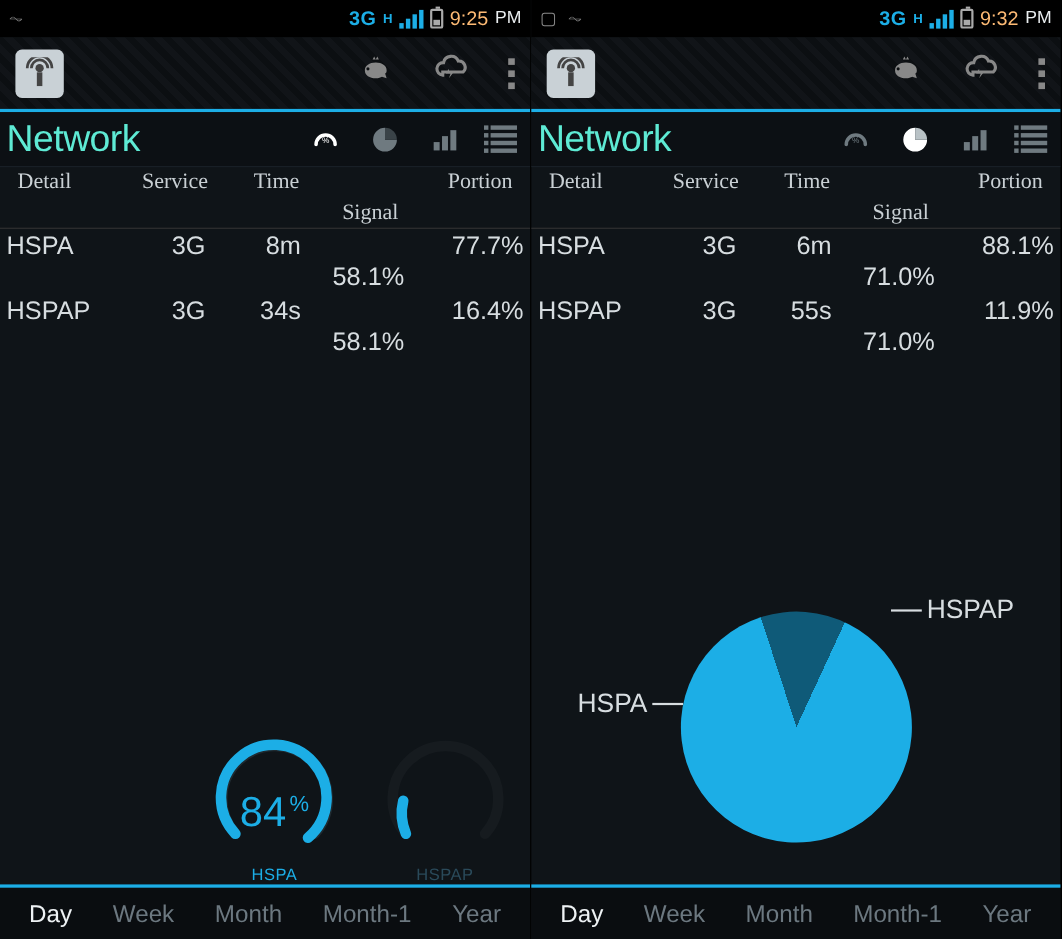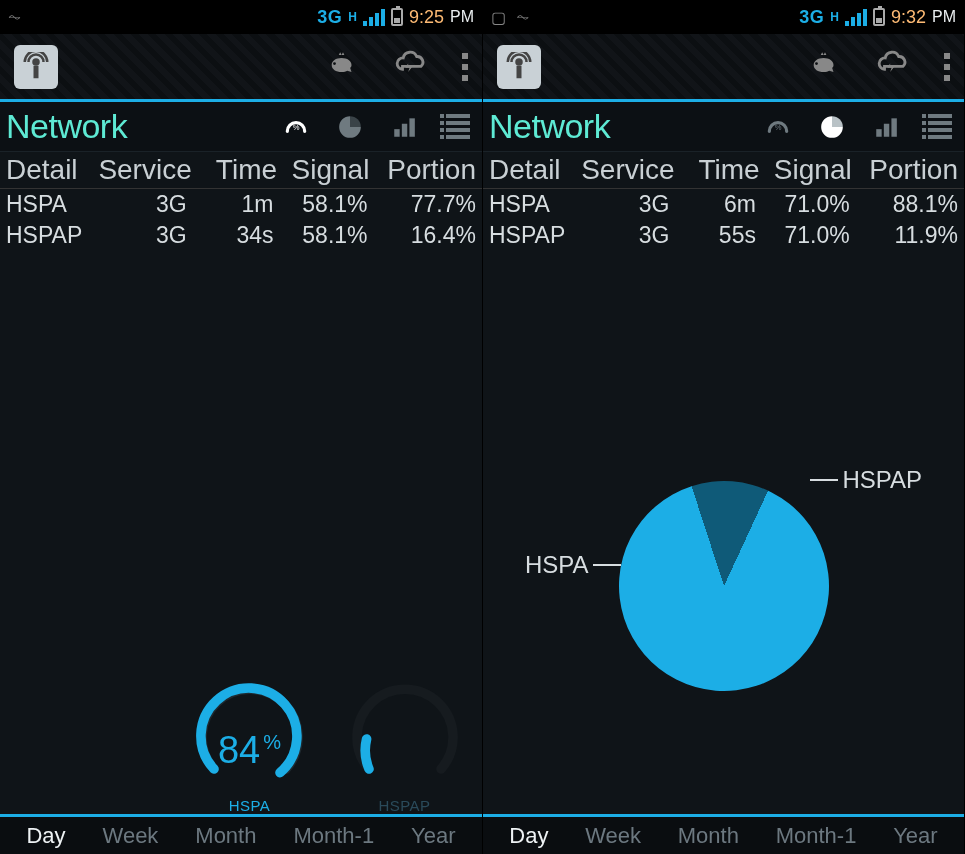--- a/index.html
+++ b/index.html
@@ -41,34 +41,34 @@
   .sectiontitle { color:#5eead4; font-size: 34px; font-weight: 400; letter-spacing: -0.5px; }
   .viewicons { display:flex; align-items:center; gap: 26px; }
   .vicon { width:28px; height:28px; display:flex; align-items:center; justify-content:center; }
   .vicon svg { width:26px;height:26px; fill:#6f7a80;}
   .vicon.active svg { fill:#fff; }
   .listicon { display:flex; flex-direction:column; gap:3px; }
   .listicon span { width:24px; height:4px; background:#6f7a80; position:relative; }
   .listicon span::before { content:''; position:absolute; left:-6px; top:0; width:4px; height:4px; background:#6f7a80; }
 
   
-  .colhdr { display:flex; font-size:28px; color:#c9d0d4; padding: 2px 6px; border-bottom:1px solid #333; }
+  .colhdr { display:flex; font-size:20px; color:#c9d0d4; padding: 2px 16px; border-bottom:1px solid #333;font-family:Liberation Serif, serif; }
   .colhdr div, .row div { text-align:right; }
   .c-detail { flex: 1.3; text-align:left !important; }
   .c-service{ flex: 1.2; }
   .c-time   { flex: 1.2; }
-  .c-signal { flex: 1.3; }
+  .c-signal { flex: 1.3; margin-top: 28px; }
   .c-portion{ flex: 1.5; }
 
   .rows { }
   .row { display:flex; font-size:23px; color:#d7dde0; padding: 2px 6px; }
   .row + .row { }
 
   
-  .tabs { height: 40px; border-top: 3px solid #1caee6; background:#0a0d10; display:flex; align-items:center; justify-content:space-around; padding: 0 8px; }
+  .tabs { height: 50px; border-top: 3px solid #1caee6; background:#0a0d10; display:flex; align-items:center; justify-content:space-around; padding: 0 8px; }
   .tab { color:#6c7880; font-size:22px; }
   .tab.active { color:#eef2f4; }
 
   
   .chartarea { flex:1; position:relative; }
   .gauges { position:absolute; bottom: 0; left: 0; right:0; display:flex; justify-content:flex-end; gap:0px; }
   .gauge { width: 155px; text-align:center; }
   .gauge svg { width:140px; height:120px; }
   .gauge-val { font-size: 38px; font-weight:400; }
   .gauge-val .pct { font-size:20px; vertical-align: super; margin-left:3px;}
@@ -178,21 +178,21 @@
       <div class="c-detail">Detail</div>
       <div class="c-service">Service</div>
       <div class="c-time">Time</div>
       <div class="c-signal">Signal</div>
       <div class="c-portion">Portion</div>
     </div>
     <div class="rows">
       <div class="row">
         <div class="c-detail">HSPA</div>
         <div class="c-service">3G</div>
-        <div class="c-time">1m</div>
+        <div class="c-time">8m</div>
         <div class="c-signal">58.1%</div>
         <div class="c-portion">77.7%</div>
       </div>
       <div class="row">
         <div class="c-detail">HSPAP</div>
         <div class="c-service">3G</div>
         <div class="c-time">34s</div>
         <div class="c-signal">58.1%</div>
         <div class="c-portion">16.4%</div>
       </div>

